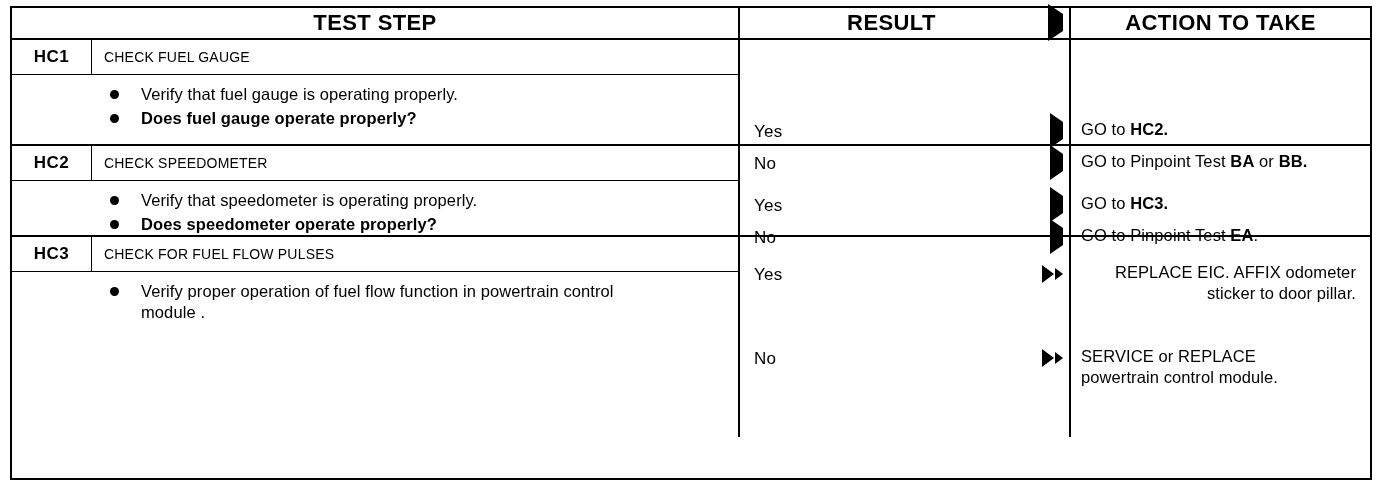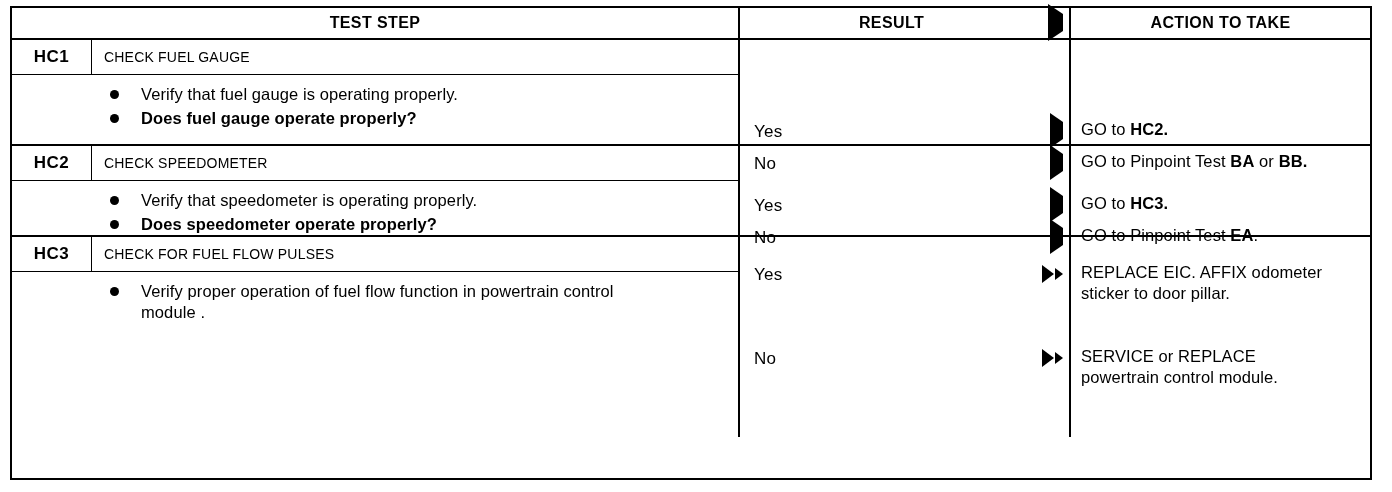--- a/index.html
+++ b/index.html
@@ -61,21 +61,21 @@
     padding-right: 26px;
   }
   .hdr-action {
     flex: 1 1 auto;
     box-sizing: border-box;
     display: flex;
     align-items: center;
     justify-content: center;
   }
   .hdr-txt {
-    font-size: 16px;
+    font-size: 22px;
     font-weight: bold;
     letter-spacing: 0.4px;
   }
   .hdr-arrow {
     position: absolute;
     right: 6px;
     top: 50%;
     transform: translateY(-50%);
   }
 
@@ -341,19 +341,19 @@
         <span class="res-item hc3-no">No</span>
         <span class="res-arrow hc3-no">
             <span class="tri-pair">
               <span class="tri-a"></span>
               <span class="tri-b"></span>
             </span>
           </span>
       </div>
 
       <div class="col-action">
-        <div class="act-item hc3-a-yes" style="right:14px;">REPLACE EIC. AFFIX odometer sticker to door pillar.</div>
+        <div class="act-item hc3-a-yes" style="right:14px;text-align:right;">REPLACE EIC. AFFIX odometer sticker to door pillar.</div>
         <div class="act-item hc3-a-no" style="right:60px;">SERVICE or REPLACE powertrain control module.</div>
       </div>
     </div>
 
   </div>
 </div>
 
 </body></html>

